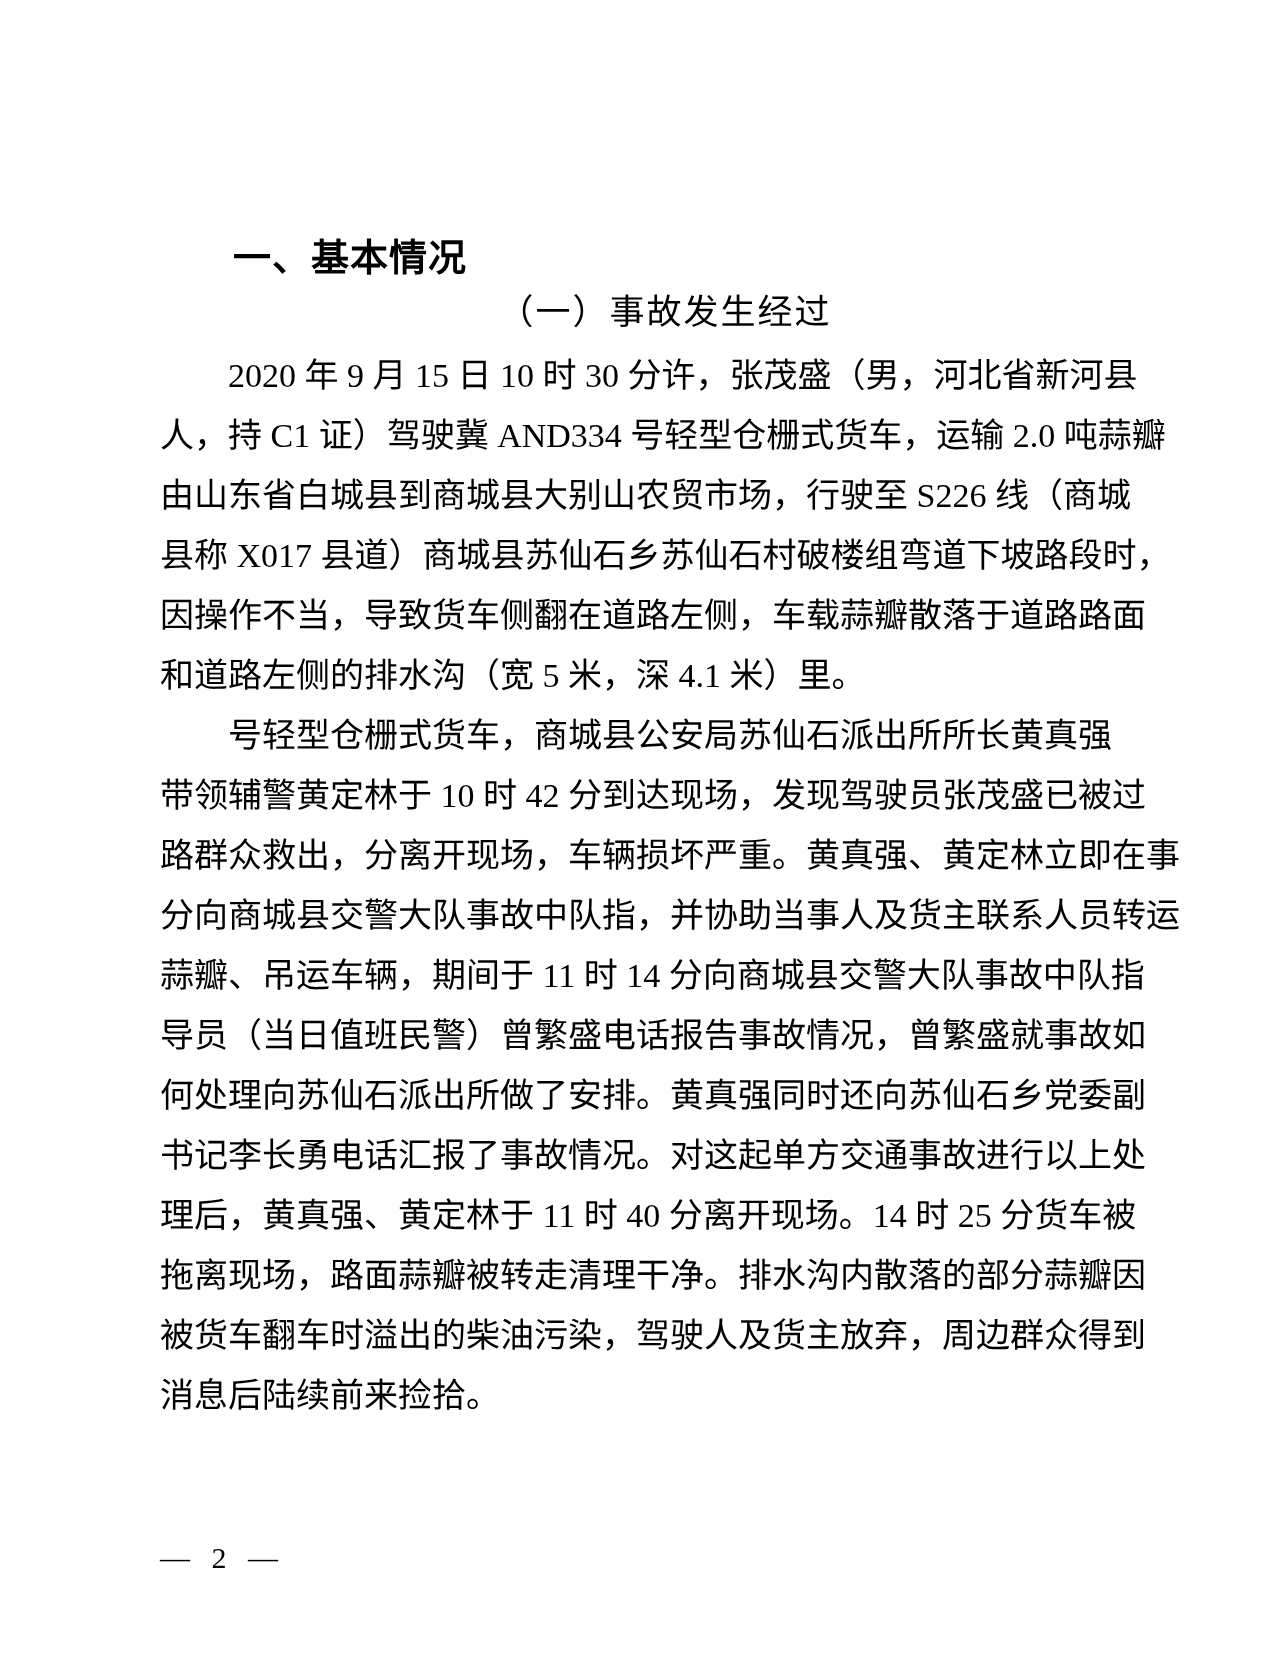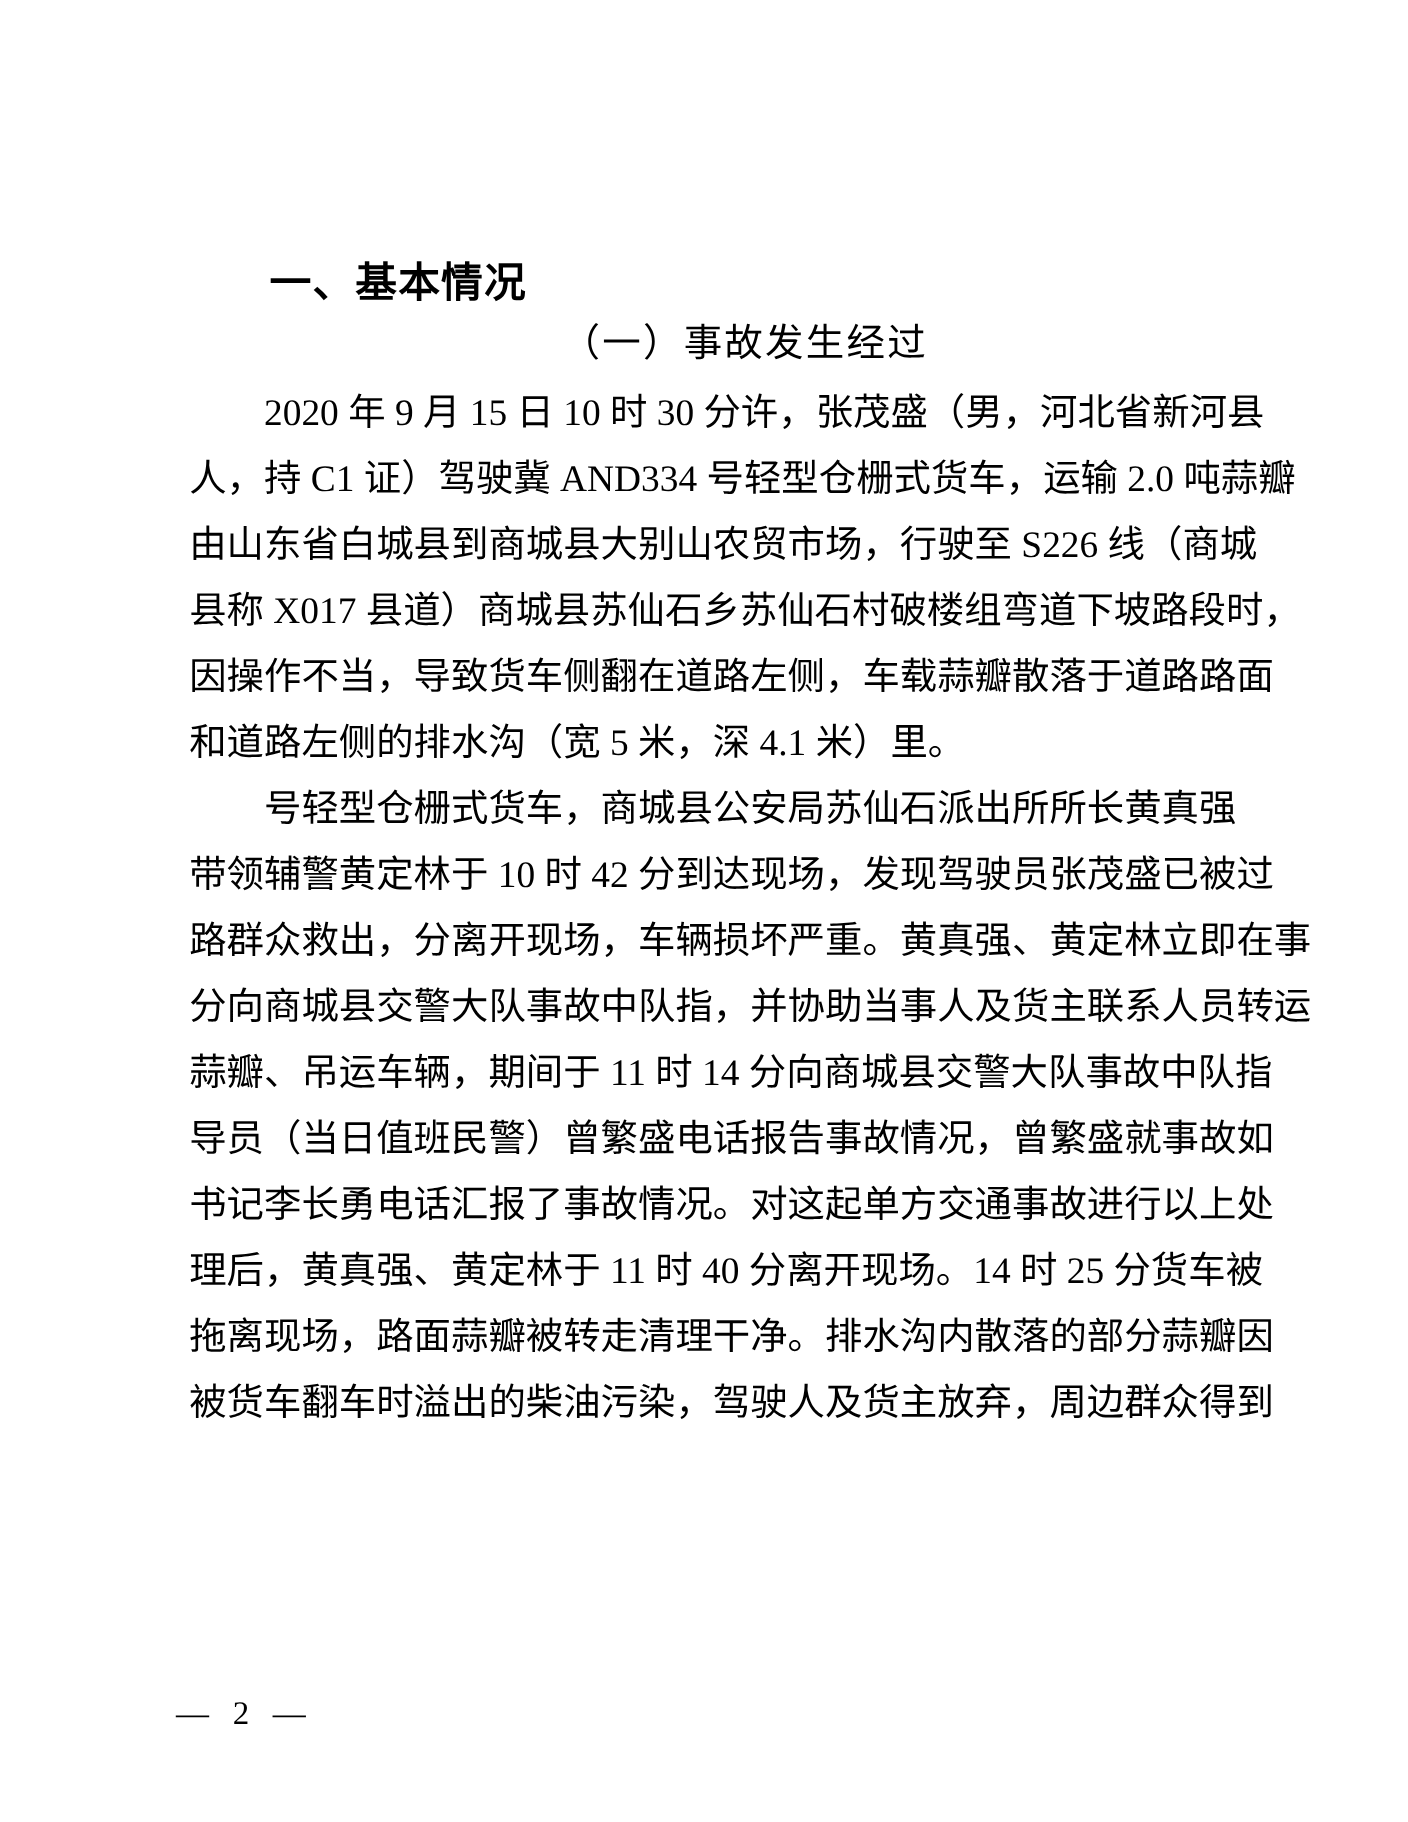--- a/index.html
+++ b/index.html
@@ -12,21 +12,21 @@
     width: 1280px;
     height: 1656px;
     margin: 0 auto;
     background: #ffffff;
     color: #000000;
     font-family: "Liberation Serif", "DejaVu Serif", serif;
     overflow: hidden;
   }
   .content {
     position: absolute;
-    left: 172px;
+    left: 160px;
     top: 235px;
     width: 952px;
   }
   .section-heading {
     margin: 0;
     font-family: "Liberation Sans", "DejaVu Sans", sans-serif;
     font-size: 38px;
     font-weight: 700;
     line-height: 46px;
     text-indent: 73px;
@@ -86,20 +86,22 @@
         <div class="line">因操作不当，导致货车侧翻在道路左侧，车载蒜瓣散落于道路路面</div>
         <div class="line last">和道路左侧的排水沟（宽 5 米，深 4.1 米）里。</div>
       </div>
     <div class="body-para">
         <div class="line first">号轻型仓栅式货车，商城县公安局苏仙石派出所所长黄真强</div>
         <div class="line">带领辅警黄定林于 10 时 42 分到达现场，发现驾驶员张茂盛已被过</div>
         <div class="line">路群众救出，分离开现场，车辆损坏严重。黄真强、黄定林立即在事</div>
         <div class="line">分向商城县交警大队事故中队指，并协助当事人及货主联系人员转运</div>
         <div class="line">蒜瓣、吊运车辆，期间于 11 时 14 分向商城县交警大队事故中队指</div>
         <div class="line">导员（当日值班民警）曾繁盛电话报告事故情况，曾繁盛就事故如</div>
+        <div class="line">何处理向苏仙石派出所做了安排。黄真强同时还向苏仙石乡党委副</div>
         <div class="line">书记李长勇电话汇报了事故情况。对这起单方交通事故进行以上处</div>
         <div class="line">理后，黄真强、黄定林于 11 时 40 分离开现场。14 时 25 分货车被</div>
         <div class="line">拖离现场，路面蒜瓣被转走清理干净。排水沟内散落的部分蒜瓣因</div>
         <div class="line">被货车翻车时溢出的柴油污染，驾驶人及货主放弃，周边群众得到</div>
+        <div class="line last">消息后陆续前来捡拾。</div>
       </div>
   </div>
   <div class="page-number">— 2 —</div>
 </div>
 
 </body></html>

